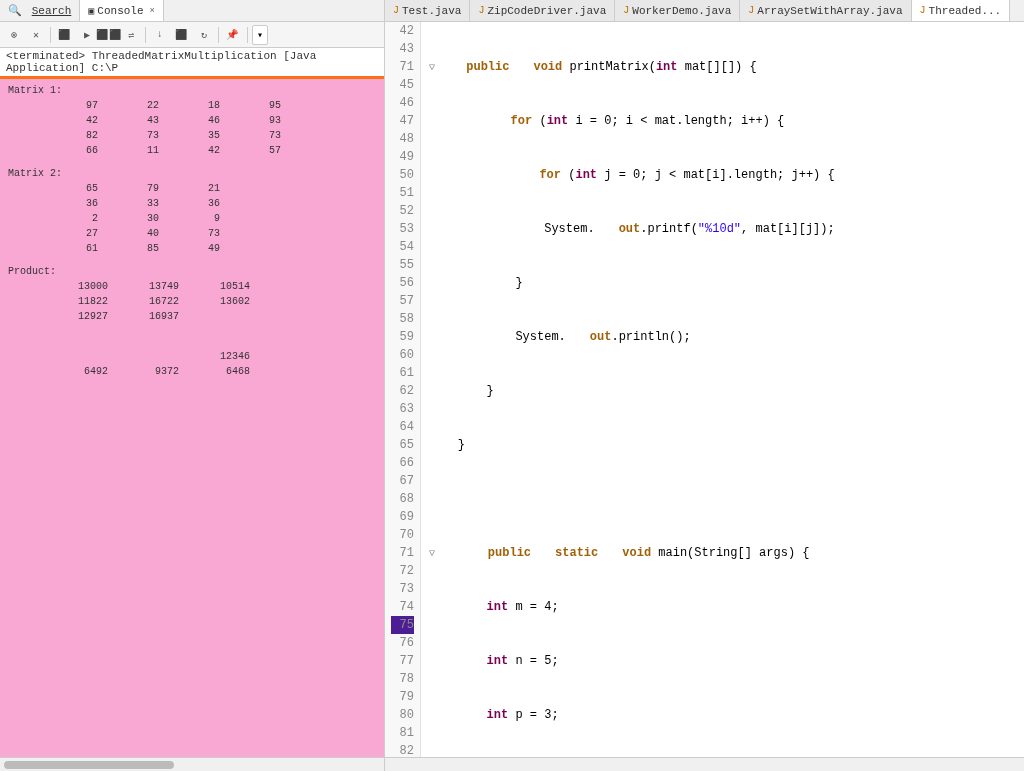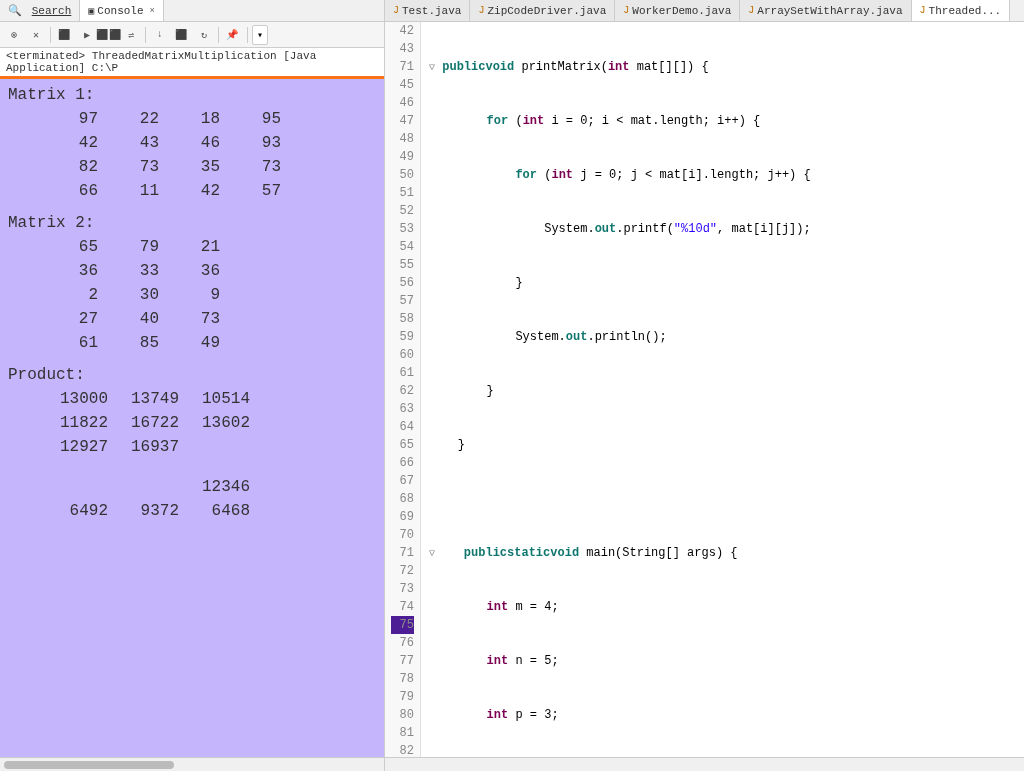--- a/index.html
+++ b/index.html
@@ -91,23 +91,23 @@
       background: #fff;
       flex-shrink: 0;
     }
 
     
     .console-output {
       flex: 1;
       overflow-y: auto;
       padding: 4px 8px;
       font-family: 'Courier New', Courier, monospace;
-      font-size: 16px;
+      font-size: 10px;
       line-height: 1.5;
-      background: #c4b5fd;
+      background: #f9a8d4;
     }
     .console-section-title {
       font-weight: normal;
       color: #333;
     }
     .console-matrix {
       padding-left: 30px;
       color: #333;
     }
     .console-row {
@@ -205,21 +205,21 @@
       white-space: pre;
       flex: 1;
     }
     .code-line {
       height: 18px;
       display: flex;
       align-items: center;
     }
 
     
-    .kw { color: #0f766e; font-weight: bold; }
+    .kw { color: #a16207; font-weight: bold; margin-left: 24px; }
     .type { color: #7b0052; font-weight: bold; }
     .str { color: #2a00ff; }
 
     
     .editor-hscrollbar {
       height: 14px;
       background: #f0f0f0;
       border-top: 1px solid #ccc;
       flex-shrink: 0;
     }

